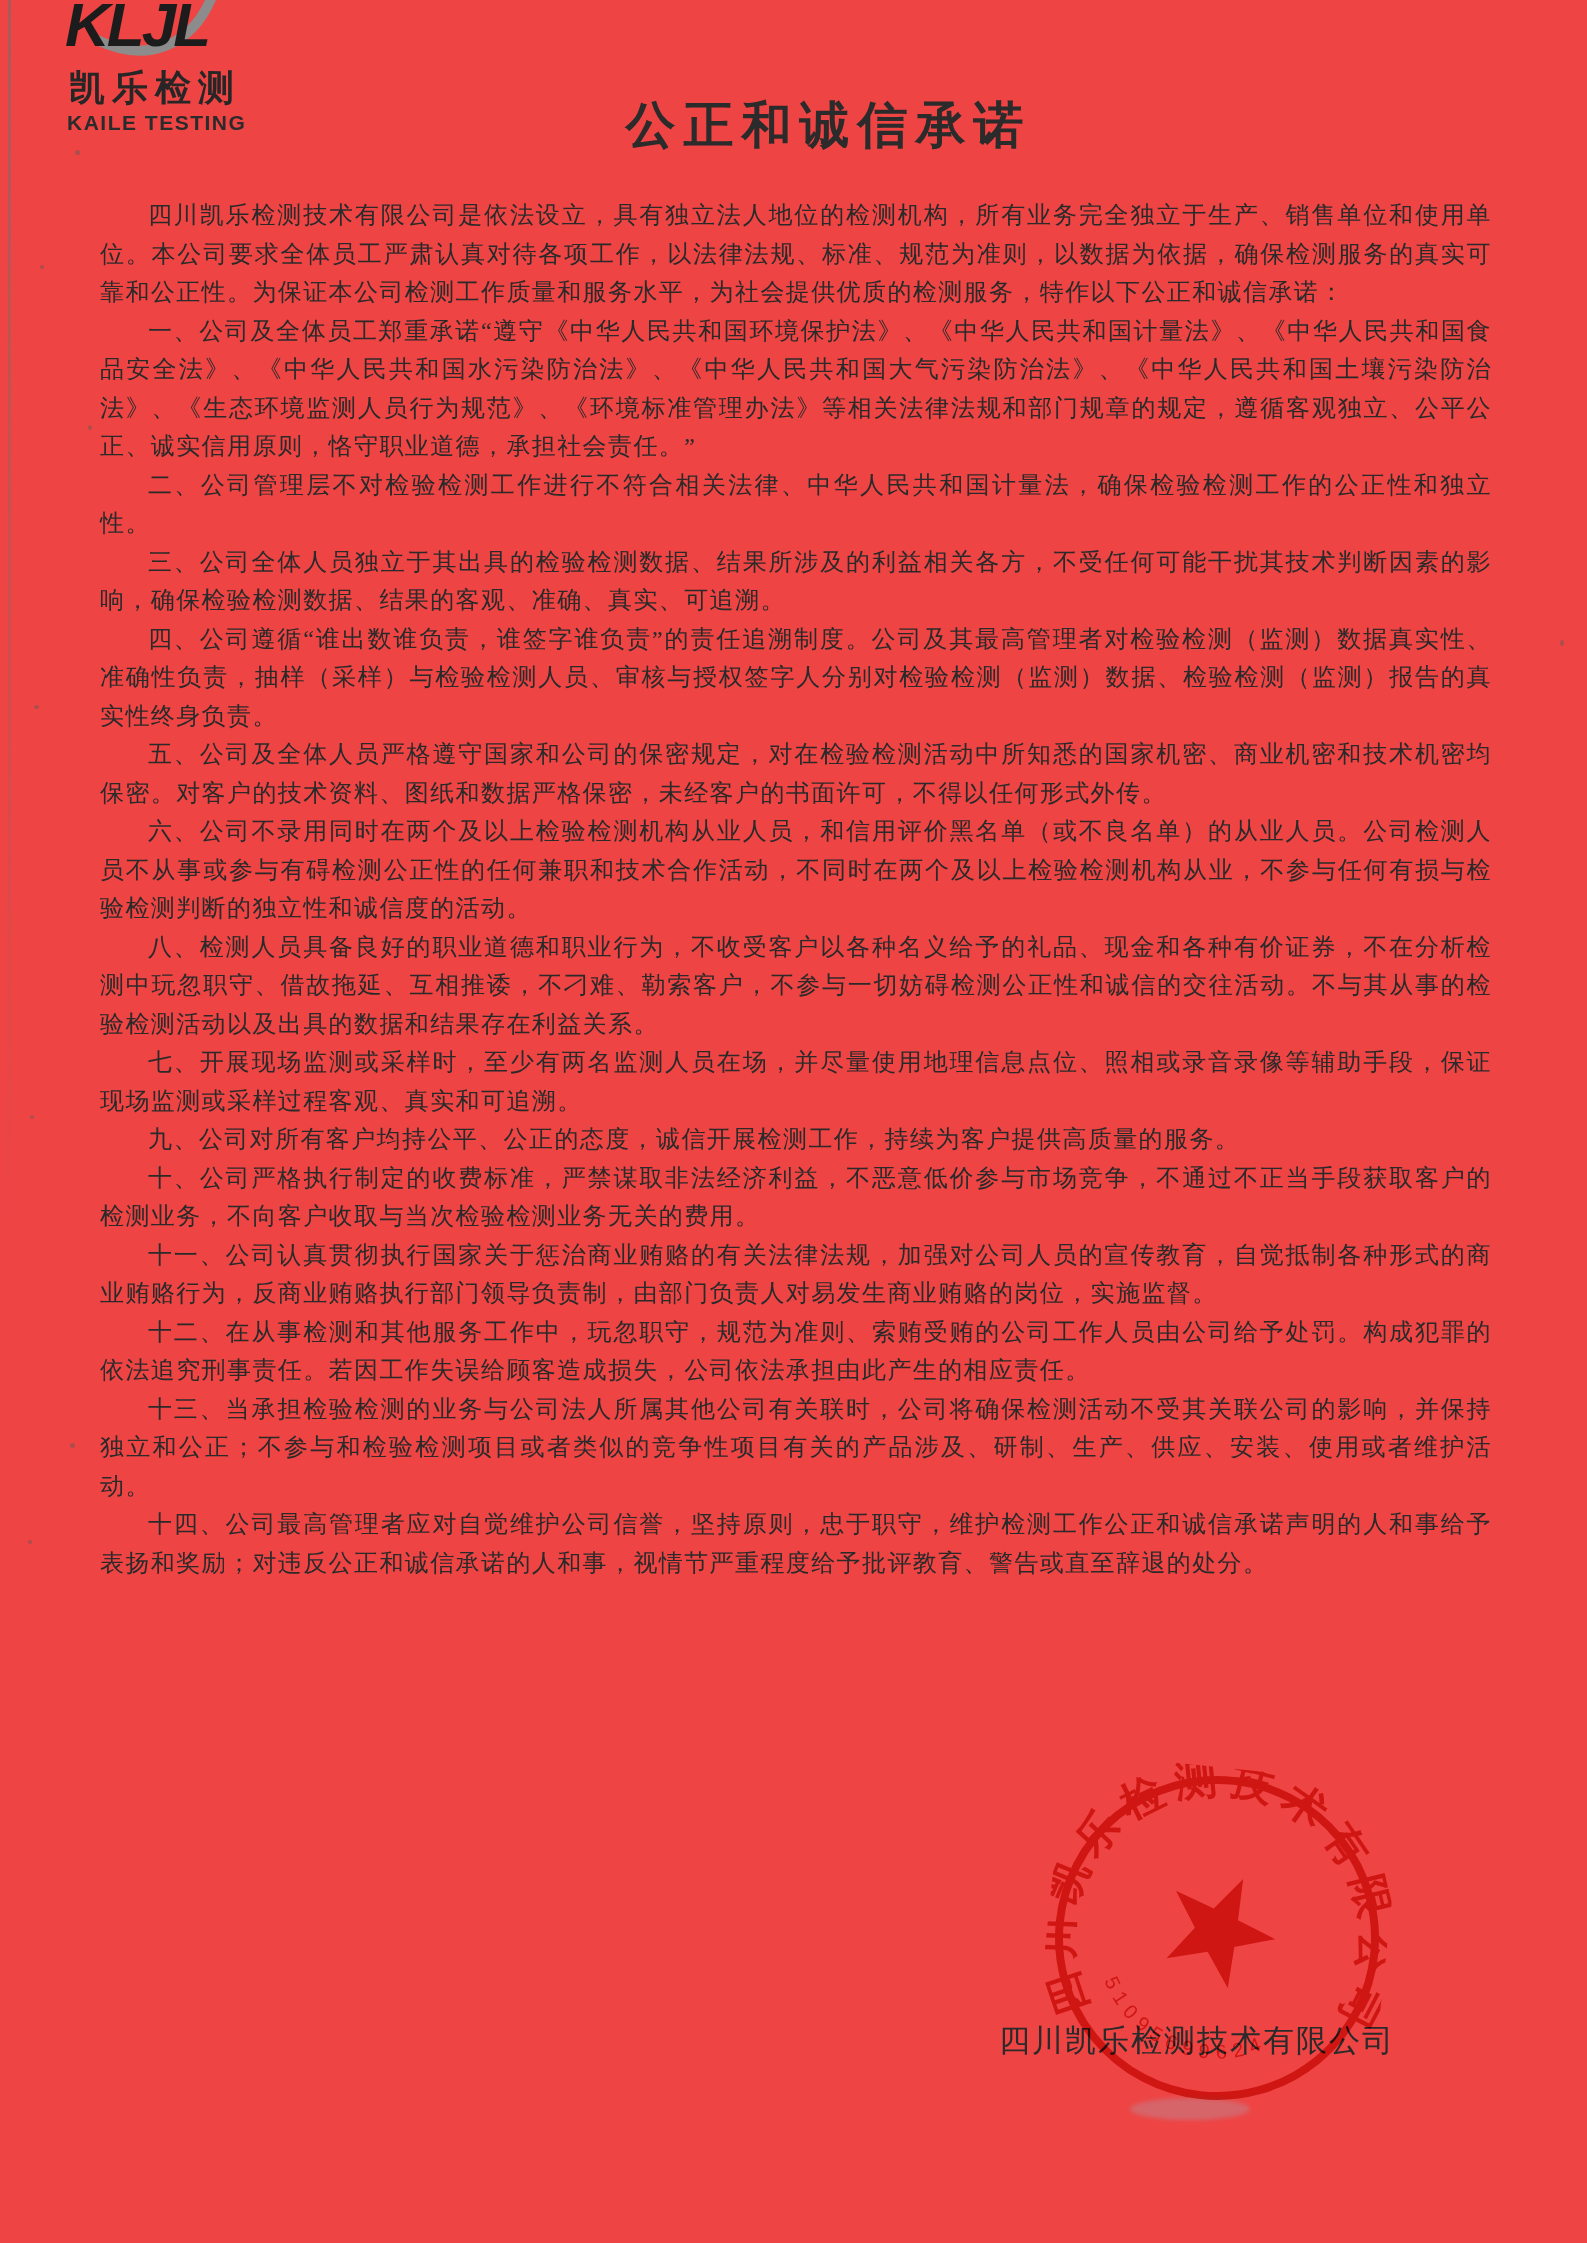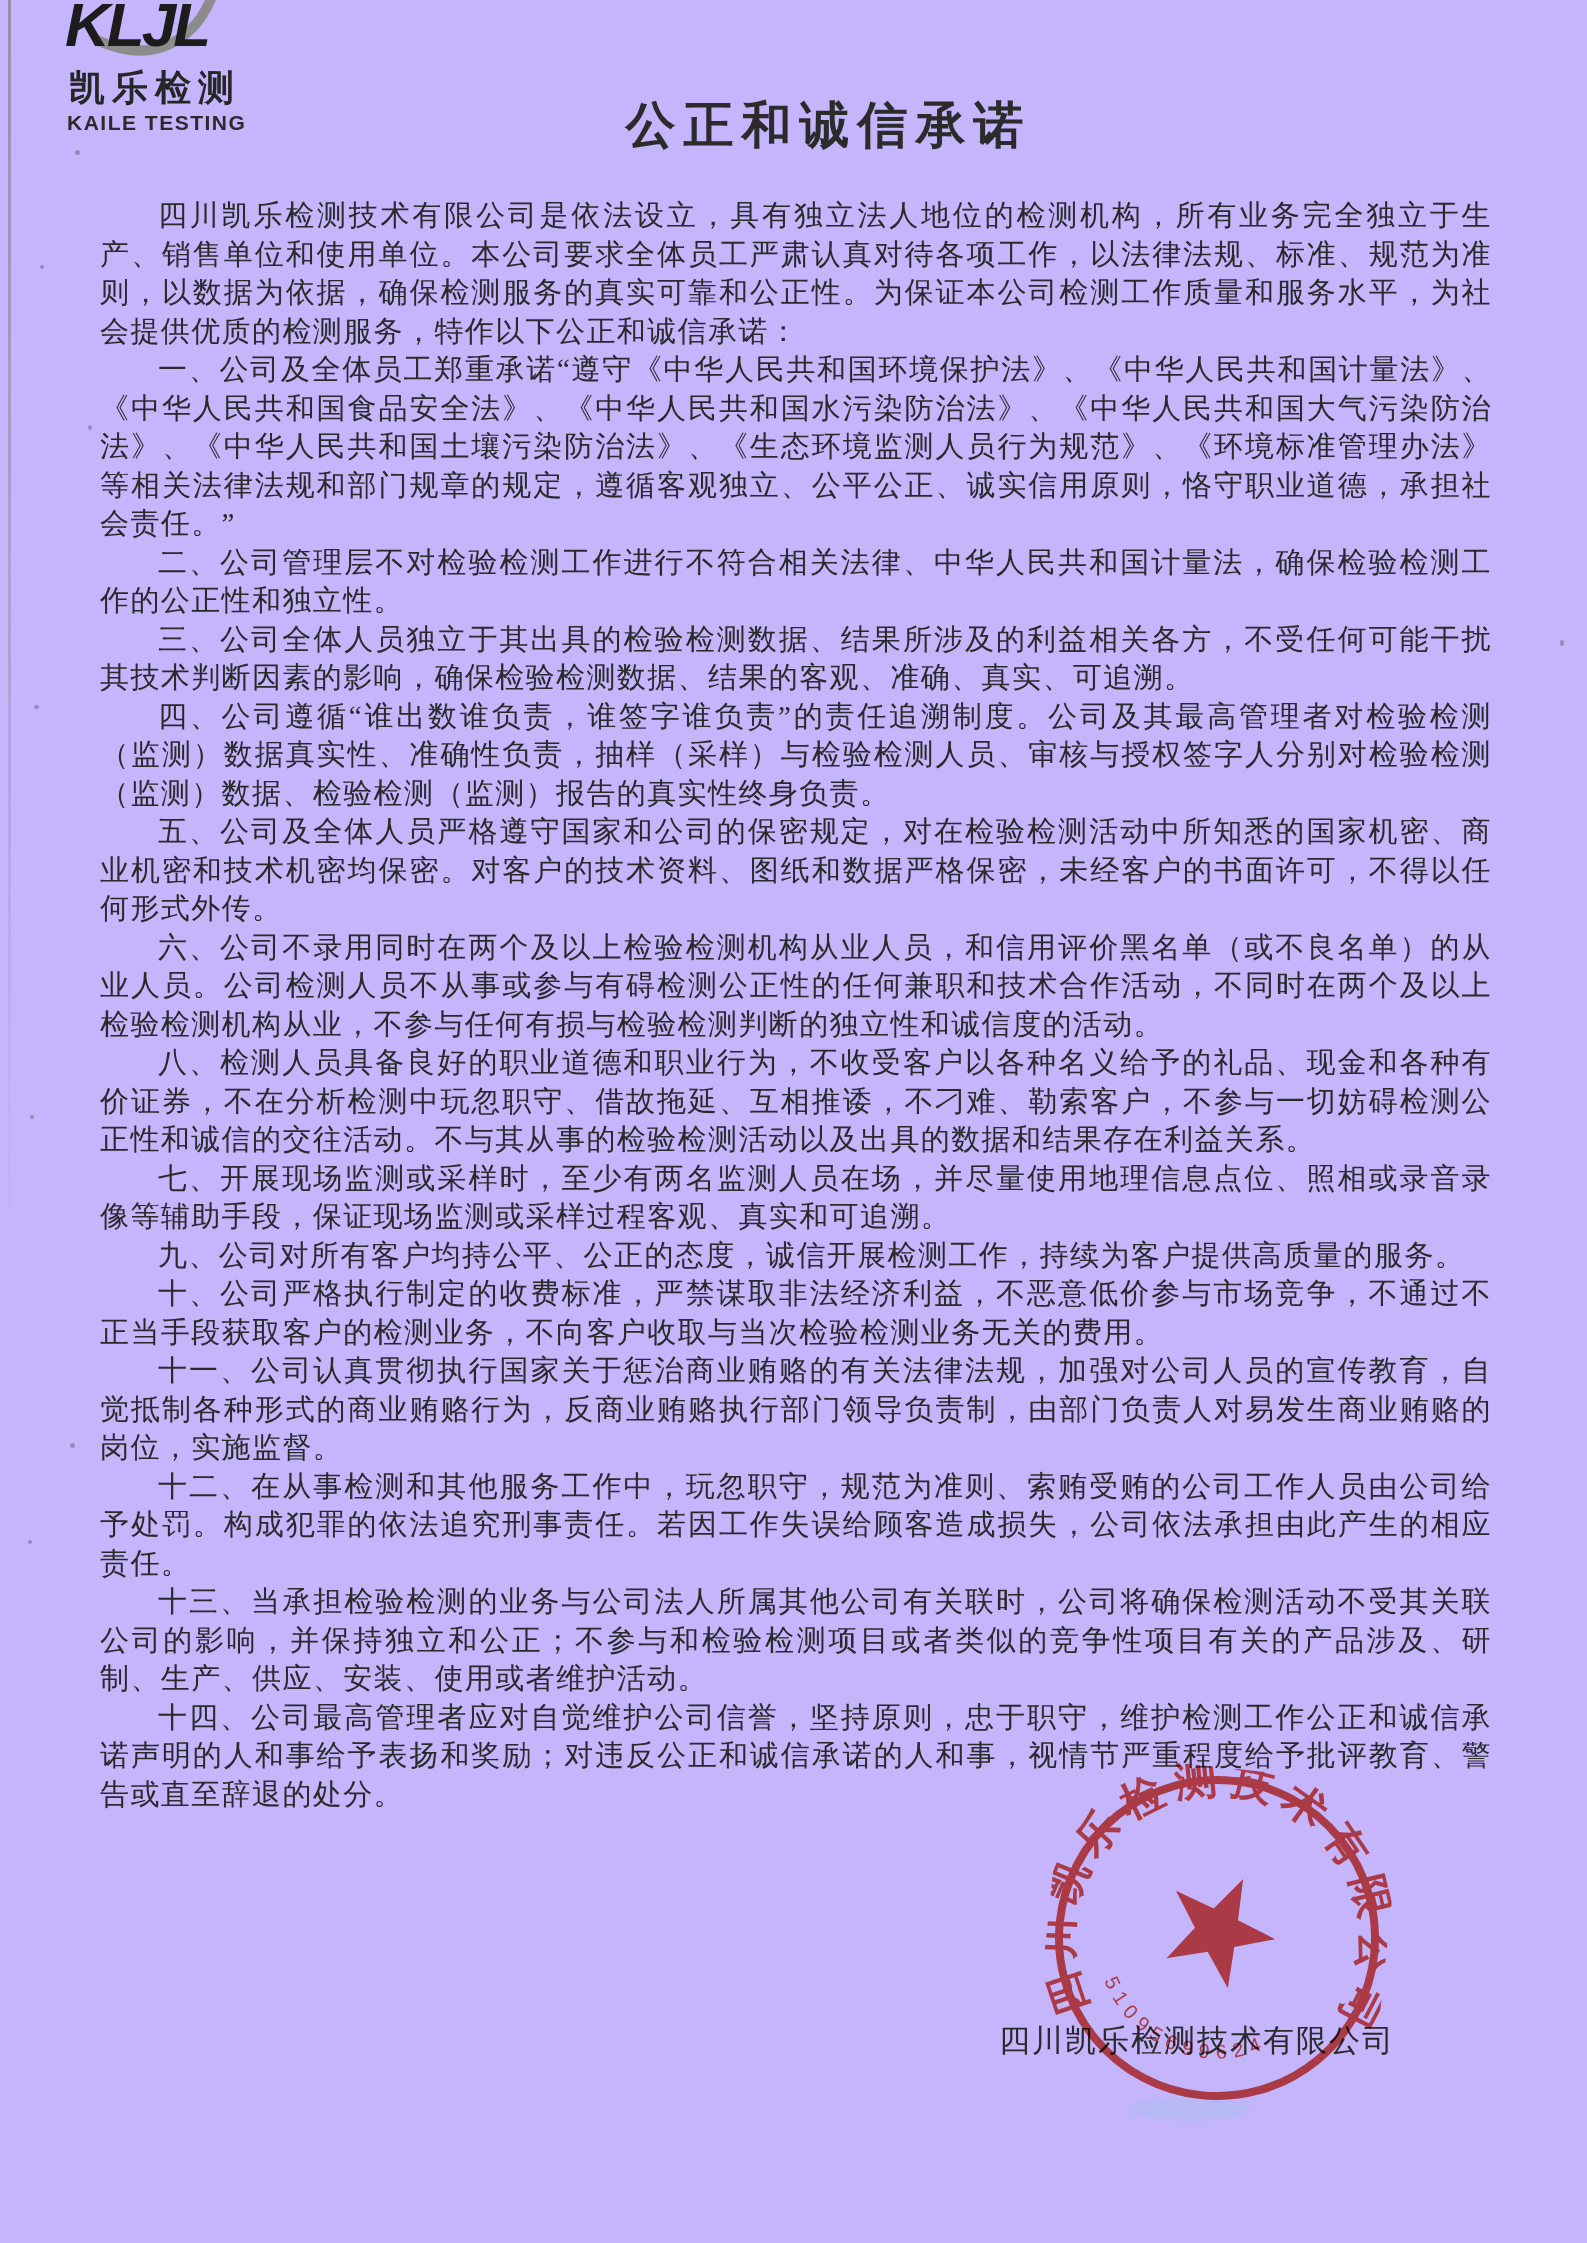--- a/index.html
+++ b/index.html
@@ -1,41 +1,41 @@
 <!DOCTYPE html>
 <html lang="zh"><head>
 <meta charset="utf-8">
 <style>
   html,body { margin:0; padding:0; background:#888; }
   .page {
     position:relative;
     width:1587px; height:2243px;
     margin:0 auto;
-    background:#c4b5fd;
+    background:#ef4444;
     overflow:hidden;
     font-family:"Liberation Serif","DejaVu Serif",serif;
     color:#262626;
   }
   
   .logo {
     position:absolute; left:55px; top:0; width:210px; height:140px;
   }
   .logo svg { display:block; }
   
   .doc-title {
     position:absolute; left:0; right:0; top:92px;
     text-align:center;
     padding-left:70px; box-sizing:border-box;
     font-size:50px; font-weight:bold; letter-spacing:8px;
     color:#2b2b2b;
   }
   
   .doc-body {
     position:absolute; left:100px; top:196px; width:1392px;
-    font-size:29px; line-height:38.5px; letter-spacing:1.4px;
+    font-size:24px; line-height:38.5px; letter-spacing:1.4px;
     text-align:justify; text-justify:inter-ideograph;
     color:#2a2a2a;
   }
   .doc-body p { margin:0; text-indent:2em; }
   
   .signature {
     position:absolute; top:2020px; right:192px;
     font-size:31px; letter-spacing:2px; color:#2a2a2a;
   }
   

